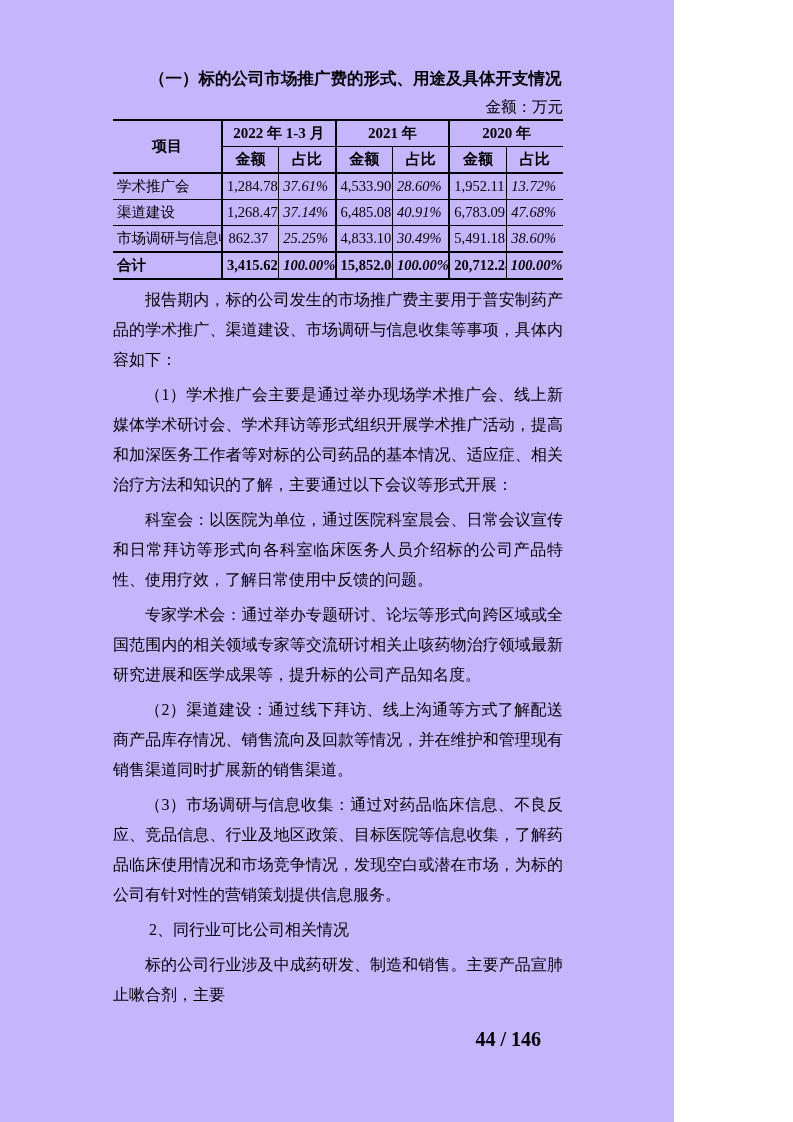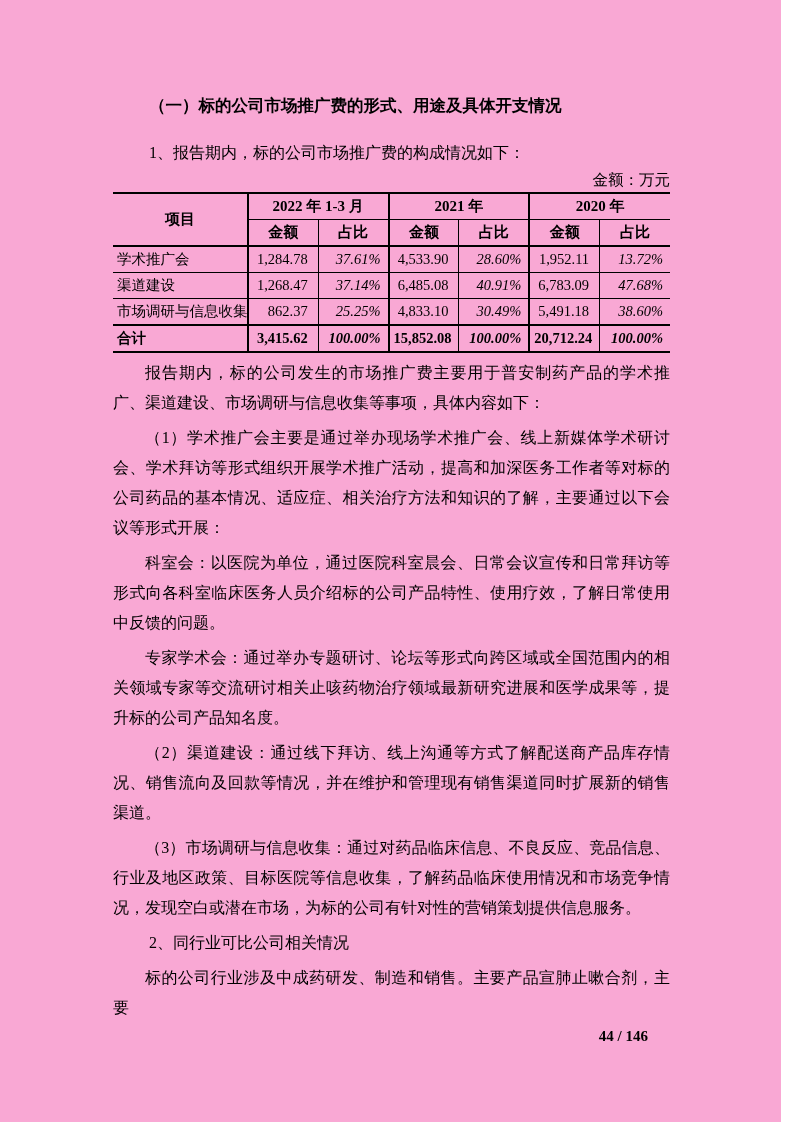--- a/index.html
+++ b/index.html
@@ -2,27 +2,27 @@
 <html><head>
 <meta charset="utf-8">
 <style>
   html, body {
     margin: 0;
     padding: 0;
     background: #ffffff;
   }
   .page {
     position: relative;
-    width: 781px;
+    width: 674px;
     height: 1122px;
-    background: #f9a8d4;
+    background: #c4b5fd;
     color: #000000;
     font-family: "Liberation Serif", "DejaVu Serif", serif;
     box-sizing: border-box;
-    padding: 95px 111px 0 113px;
+    padding: 68px 111px 0 113px;
     overflow: hidden;
   }
   .section-title {
     font-size: 16.5px;
     font-weight: bold;
     line-height: 22px;
     margin: 0 0 0 36px;
   }
   .intro {
     font-size: 16px;
@@ -75,32 +75,31 @@
     text-align: justify;
     text-indent: 32px;
     margin: 5px 0 0 0;
   }
   .para.first { margin-top: 5px; }
   .para.subhead { text-indent: 36px; }
   .page-number {
     position: absolute;
     top: 1028px;
     right: 133px;
-    font-size: 15px;
+    font-size: 20px;
     font-weight: bold;
   }
 </style>
 </head>
 <body>
 
 <div class="page">
 
   <h2 class="section-title">（一）标的公司市场推广费的形式、用途及具体开支情况</h2>
 
-  <p class="intro">1、报告期内，标的公司市场推广费的构成情况如下：</p>
 
   <div class="unit-note">金额：万元</div>
 
   <table class="fee-table">
     <colgroup>
       <col style="width:24.2%">
       <col style="width:12.63%">
         <col style="width:12.63%">
       <col style="width:12.63%">
         <col style="width:12.63%">

